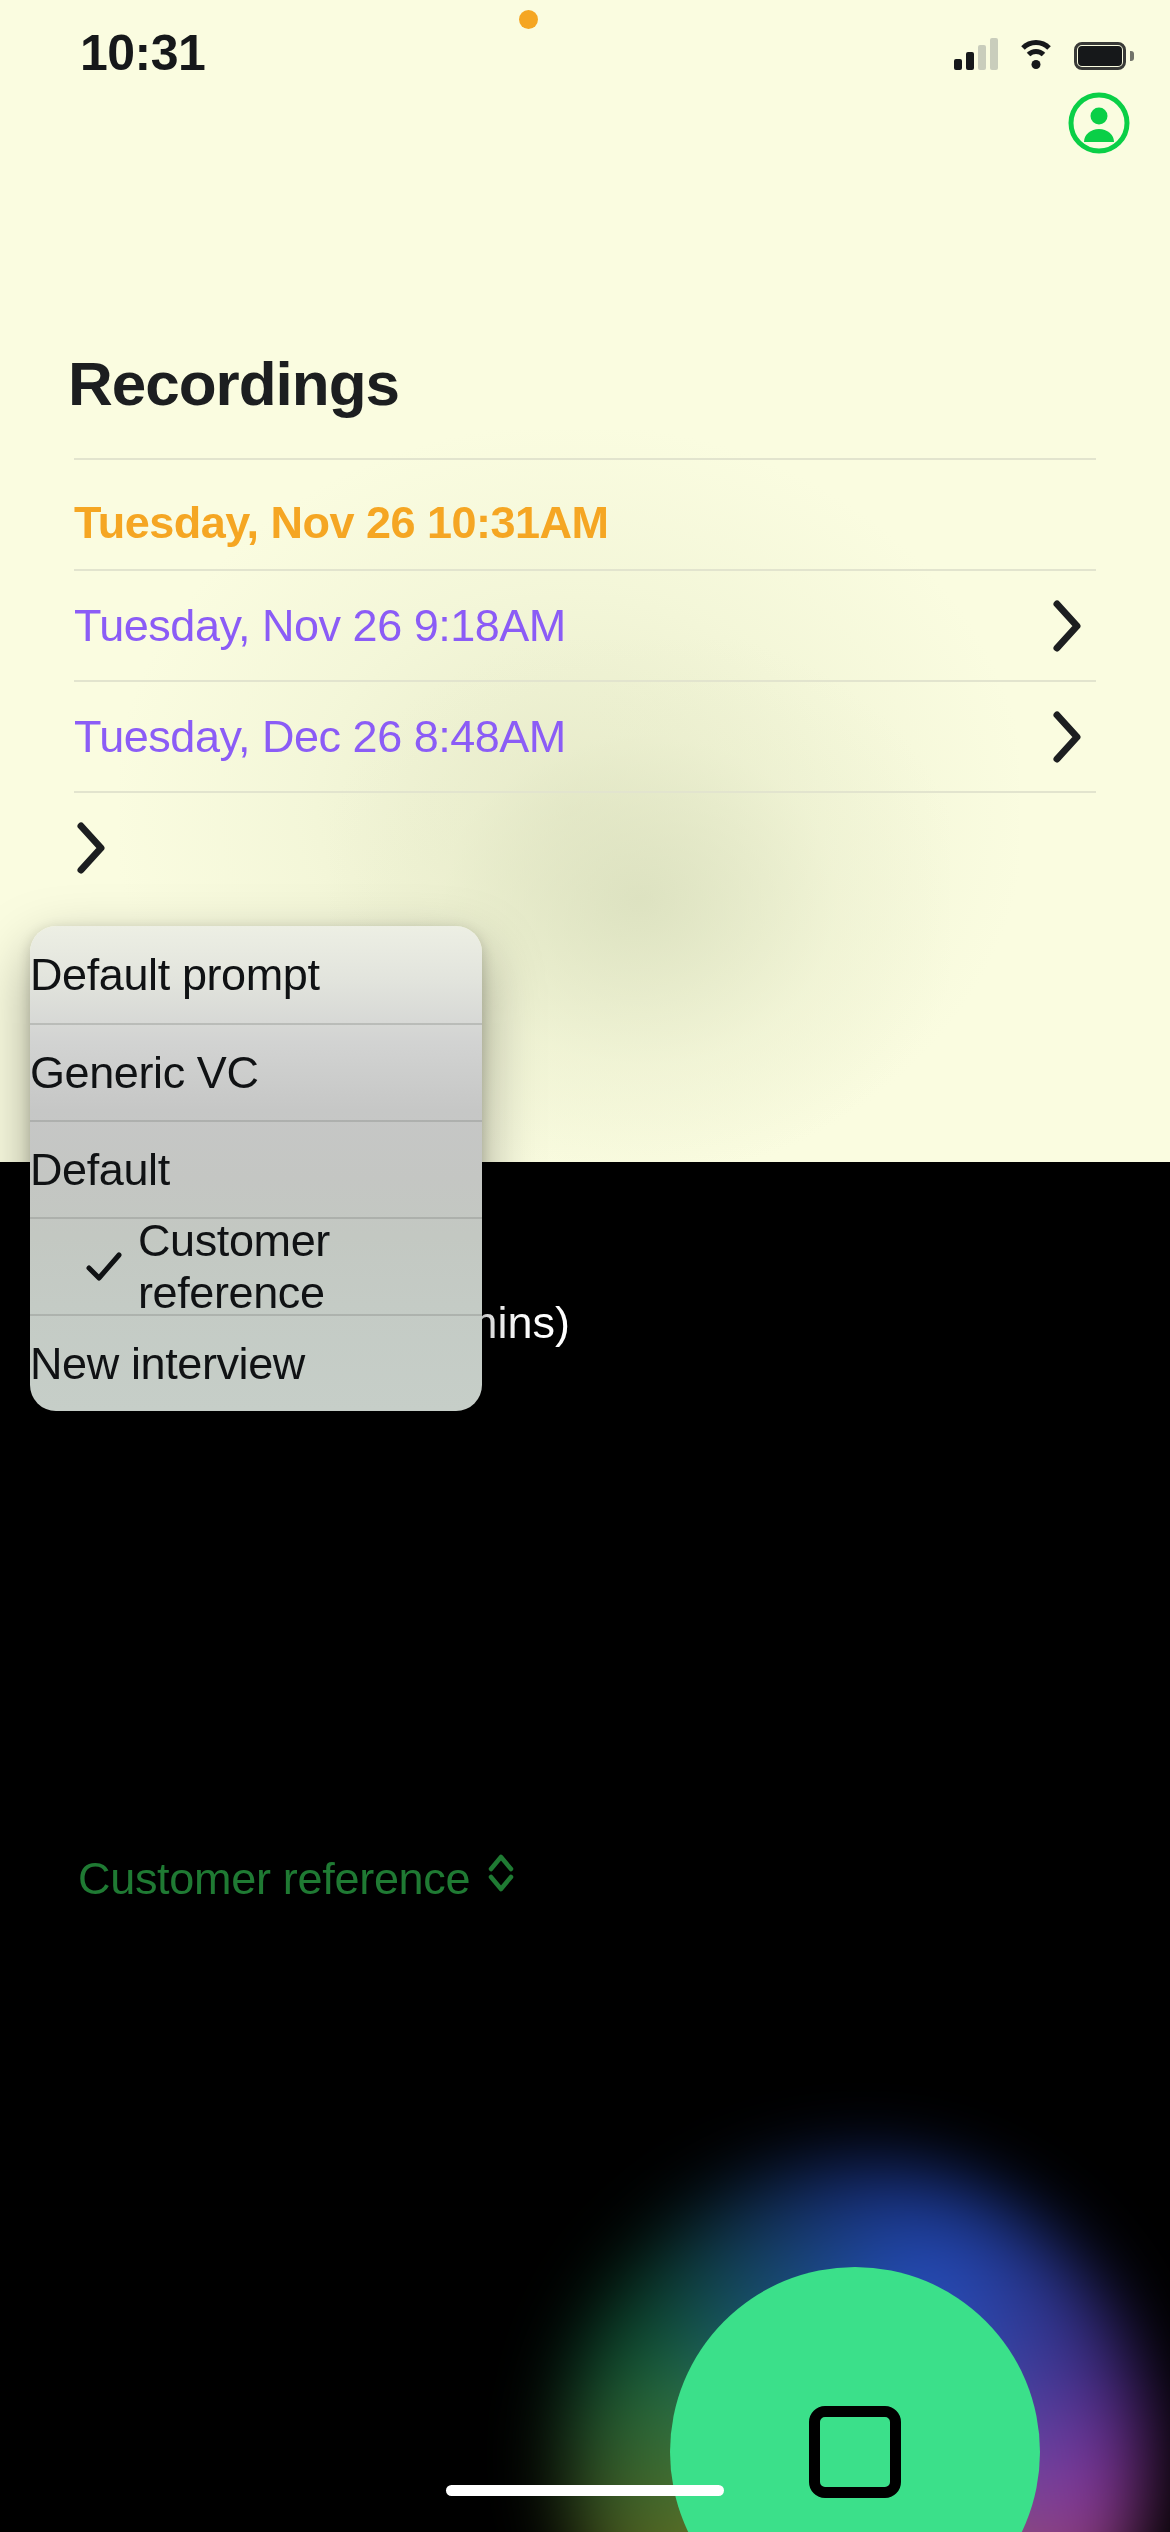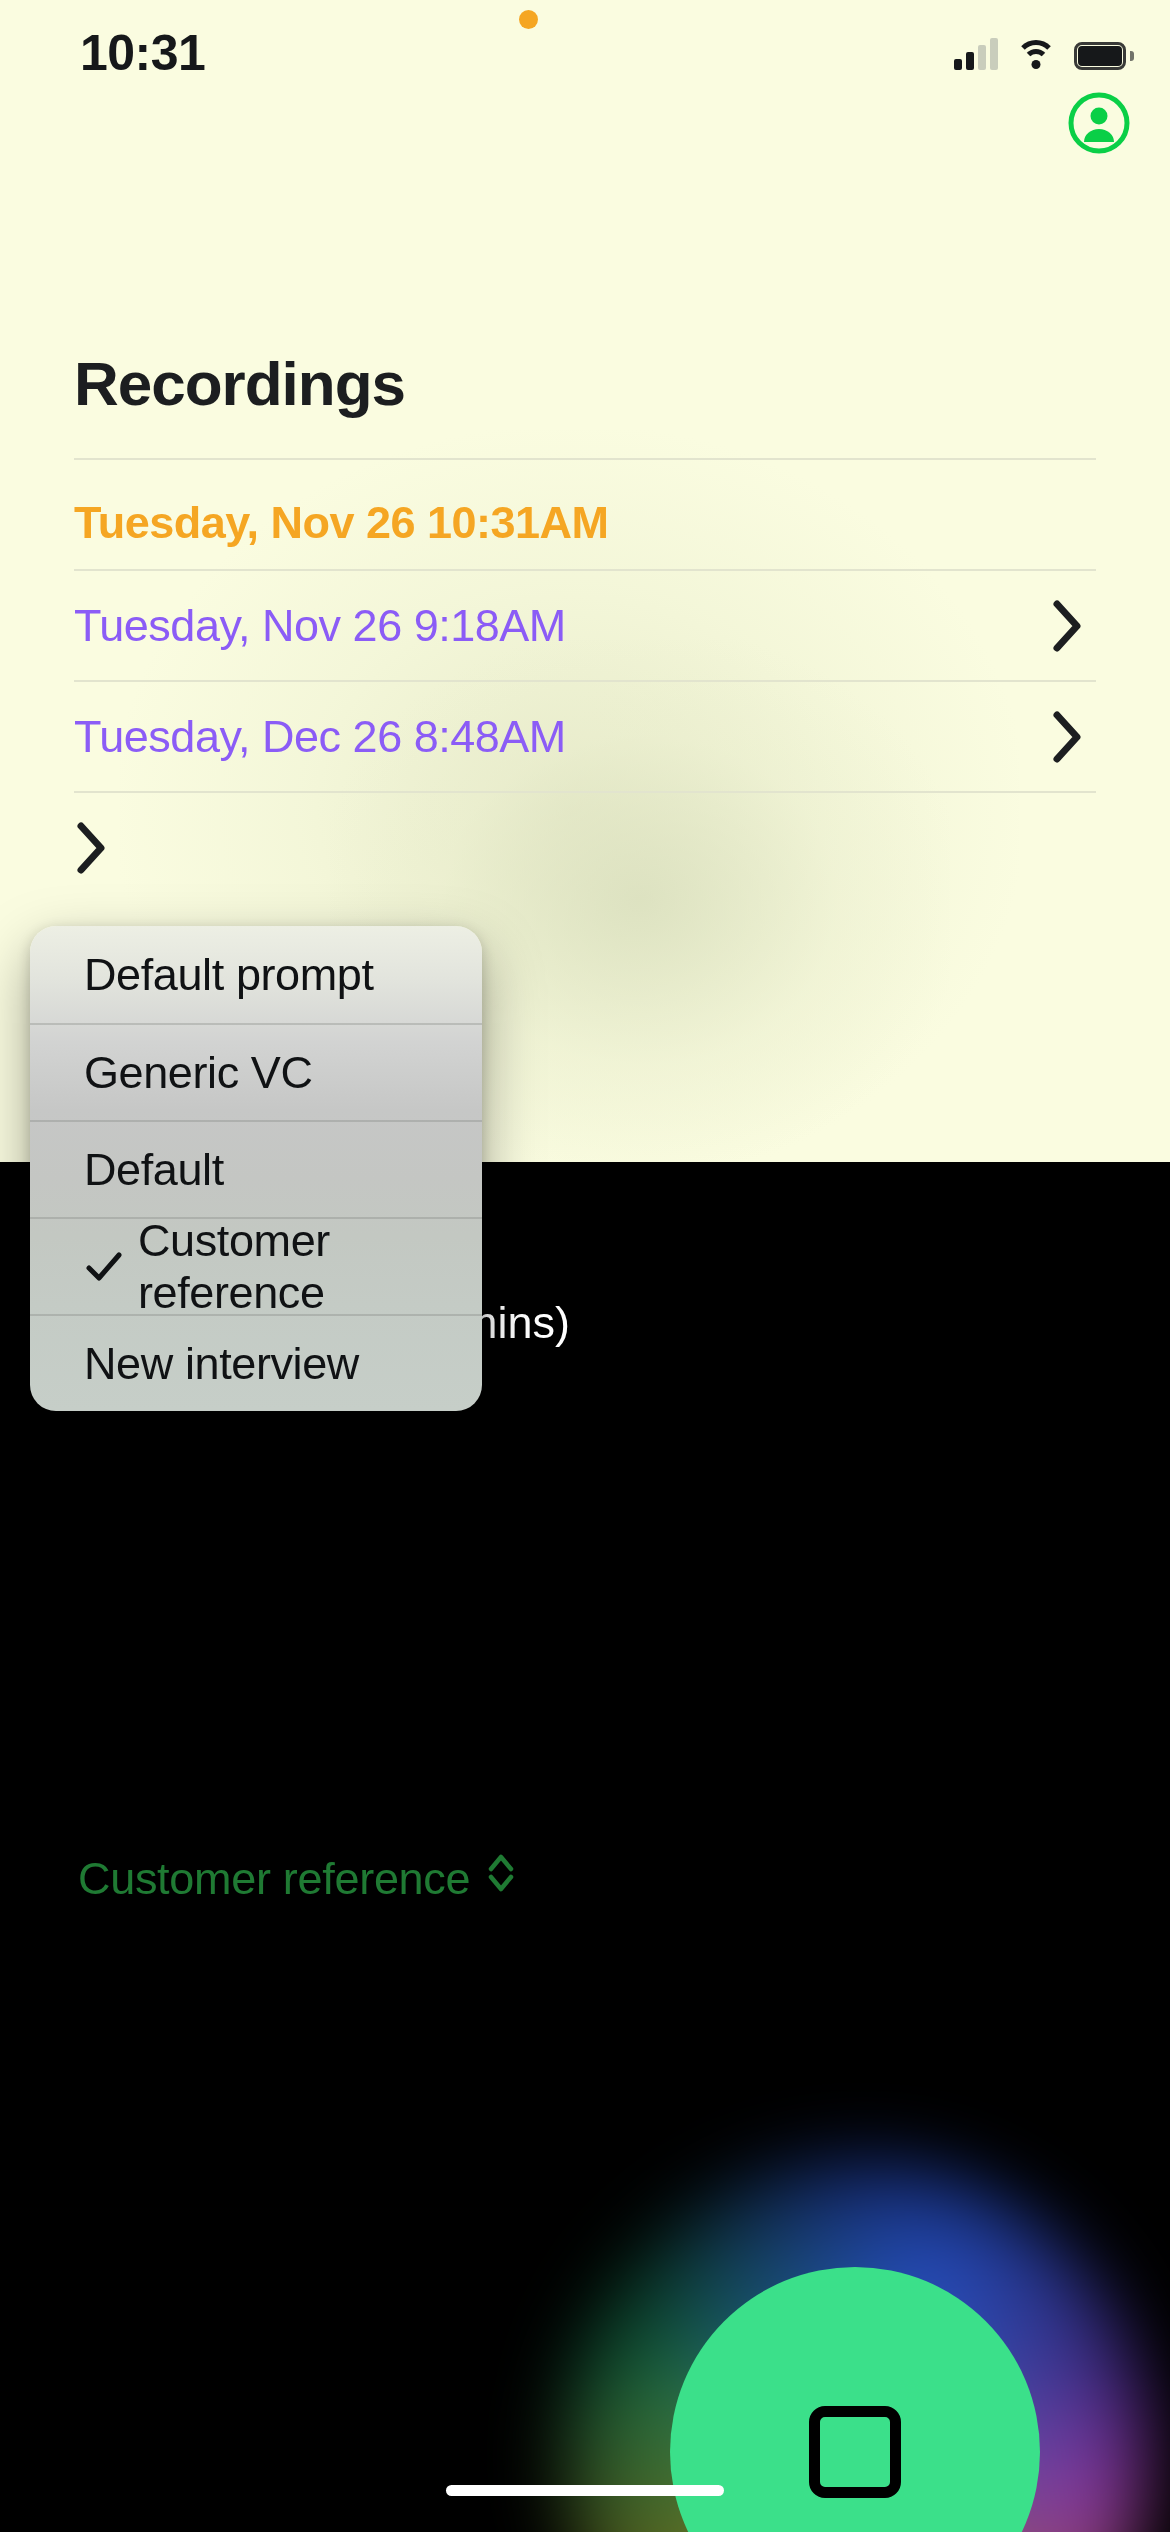--- a/index.html
+++ b/index.html
@@ -93,21 +93,21 @@
 
   
   #account-btn {
     position:absolute; right:40px; top:92px;
     width:62px; height:62px; z-index:35;
   }
   #account-btn svg { display:block; width:62px; height:62px; }
 
   
   #page-title {
-    position:absolute; left:74px; top:348px;
+    position:absolute; left:68px; top:348px;
     font-size:62px; font-weight:700; color:#1C1E20;
     letter-spacing:-1px; z-index:10;
   }
 
   
   #recordings-list {
     position:absolute; left:74px; top:458px;
     width:1022px; z-index:10;
   }
   .divider { height:2px; background:#E2E4CE; width:100%; }
@@ -190,21 +190,20 @@
         #C6C7C6 38%,
         #C4C6C3 52%,
         #C3C8C2 64%,
         #C4CBC5 78%,
         #C6CEC8 100%);
     box-shadow:0 24px 60px rgba(0,0,0,0.35), 0 4px 14px rgba(0,0,0,0.18);
   }
   .menu-item {
     position:relative; height:97px;
     display:flex; align-items:center;
-    padding-left:54px;
     font-size:45px; color:#101214; letter-spacing:-0.4px;
   }
   .menu-item + .menu-item { border-top:2px solid rgba(120,124,120,0.30); }
   .menu-item .check {
     position:absolute; left:54px; top:50%;
     transform:translateY(-50%);
     width:40px; height:40px;
   }
   .menu-item.checked { padding-left:108px; }
   .menu-item .check svg { display:block; }

